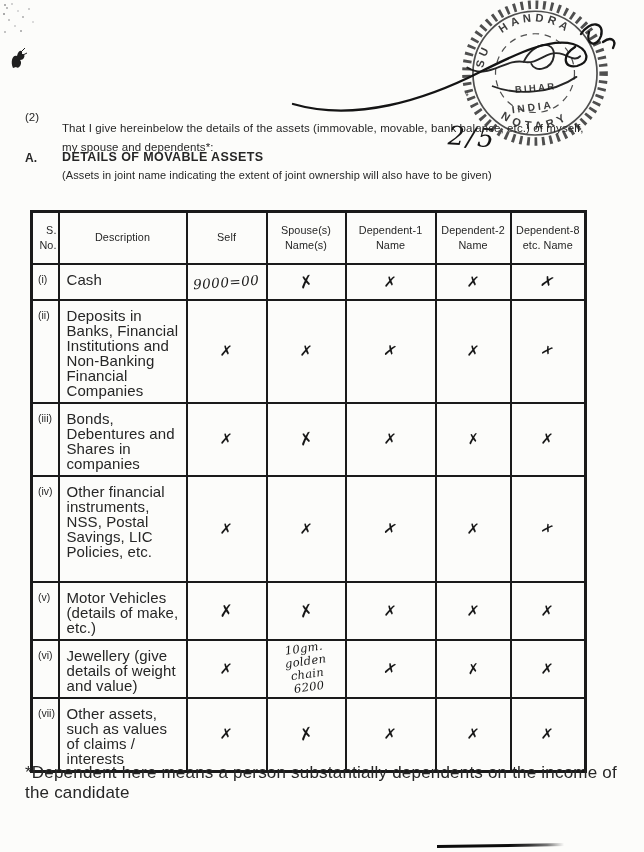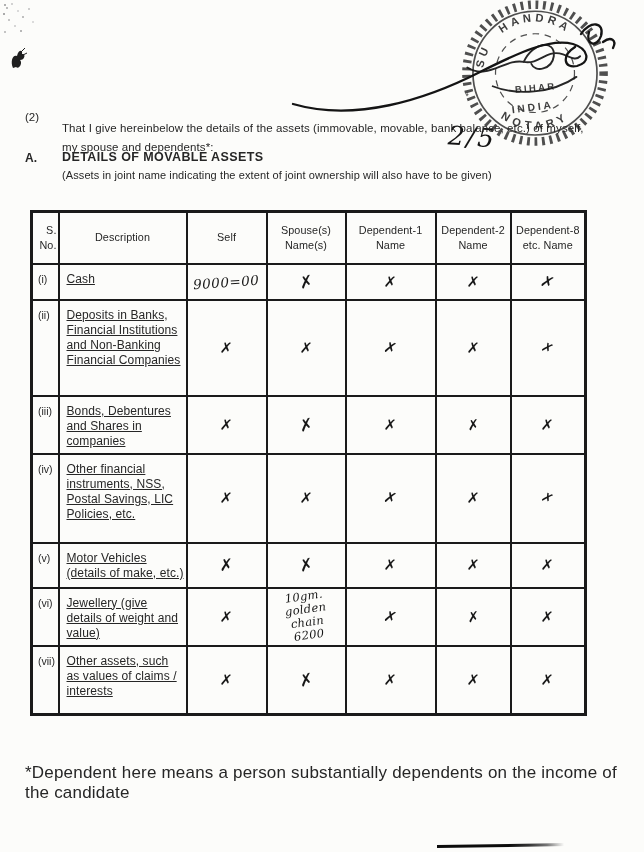--- a/index.html
+++ b/index.html
@@ -43,31 +43,31 @@
   .assets-table {
     position:absolute; left:30px; top:210px;
     border-collapse:collapse; table-layout:fixed;
     border:3px solid #1a1a1a;
   }
   .assets-table th, .assets-table td { border:2px solid #1a1a1a; }
   .assets-table thead tr { height:52px; }
   .assets-table tbody tr:nth-child(1){ height:36px; }
   .assets-table tbody tr:nth-child(2){ height:96px; }
   .assets-table tbody tr:nth-child(3){ height:53px; }
-  .assets-table tbody tr:nth-child(4){ height:89px; }
+  .assets-table tbody tr:nth-child(4){ height:106px; }
   .assets-table tbody tr:nth-child(5){ height:45px; }
   .assets-table tbody tr:nth-child(6){ height:49px; }
   .assets-table tbody tr:nth-child(7){ height:69px;margin-left:40px; }
   .assets-table th {
     font-size:10.8px; font-weight:normal; text-align:center;
     vertical-align:middle; line-height:15px; padding:2px 1px; letter-spacing:0.1px;
   }
   .assets-table th.h-sno { text-align:right; vertical-align:middle; padding-left:4px; }
   td.sno  { font-size:10.5px; vertical-align:top; padding:8px 1px 0 5px; }
-  td.desc { font-size:12px; vertical-align:top; padding:7px 2px 4px 7px; line-height:15px; letter-spacing:0.1px;text-decoration:underline; }
+  td.desc { font-size:15px; vertical-align:top; padding:7px 2px 4px 7px; line-height:15px; letter-spacing:0.1px; }
   td.val  { text-align:center; vertical-align:middle; }
   
   .mk {
     display:inline-block; font-family:"DejaVu Sans", sans-serif;
     font-size:15px; color:#161616; transform:rotate(5deg);
   }
   tbody tr:nth-child(odd)  td:nth-child(4) .mk { transform:rotate(-12deg) scale(1.12); }
   tbody tr:nth-child(even) td:nth-child(5) .mk { transform:rotate(14deg); }
   tbody tr:nth-child(3n)   td:nth-child(6) .mk { transform:rotate(-7deg) scale(0.95); }
   tbody tr:nth-child(1)    td:nth-child(7) .mk { transform:rotate(18deg) scale(1.05); }

